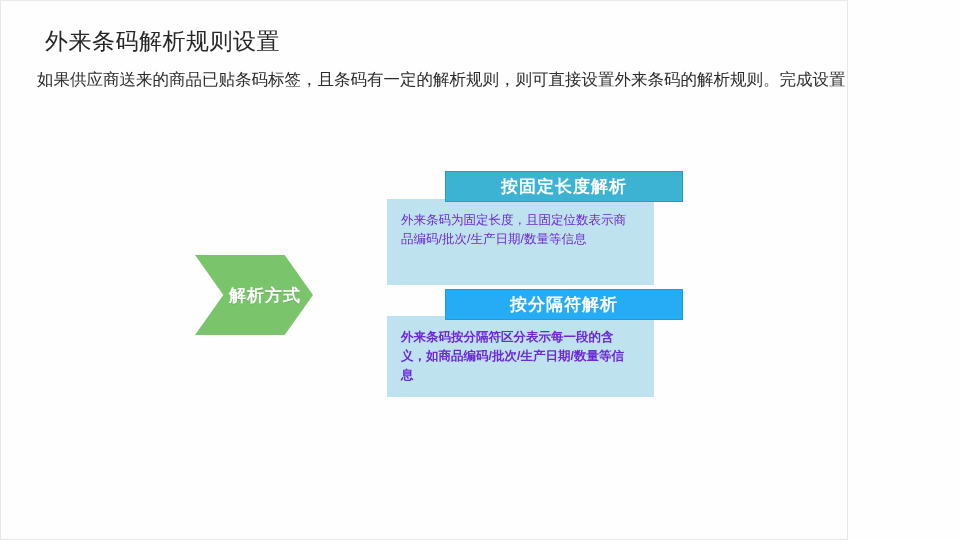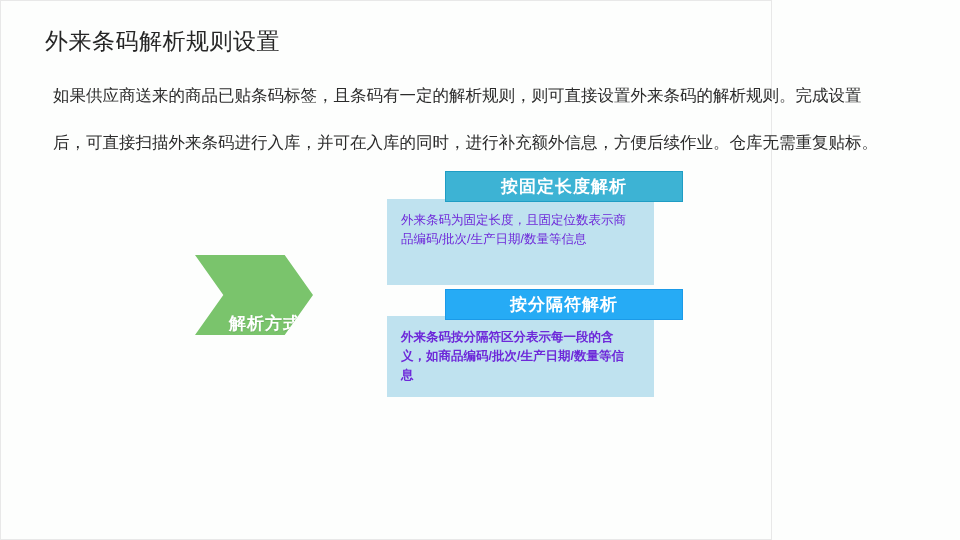--- a/index.html
+++ b/index.html
@@ -11,21 +11,21 @@
     height: 540px;
     background: #fdfefd;
     font-family: "Liberation Sans", "DejaVu Sans", sans-serif;
     overflow: hidden;
     position: relative;
     color: #222222;
   }
   .slide {
     position: absolute;
     left: 0; top: 0;
-    width: 772px;
+    width: 848px;
     height: 540px;
     background: #fdfefd;
     border: 1px solid #e8e8e8;
     box-sizing: border-box;
   }
 
   
   .page-title {
     position: absolute;
     left: 44px;
@@ -43,39 +43,39 @@
     left: 36px;
     top: 63px;
     width: 896px;
     font-size: 16.5px;
     line-height: 31px;
     color: #2b2b2b;
     text-align: justify;
     text-justify: inter-ideograph;
   }
   .body-text p {
-    margin: 16px;
+    margin: 0;
     white-space: nowrap;
   }
   .body-text p.l2 {
     text-indent: 0;
   }
 
   
   .chevron {
     position: absolute;
     left: 194px;
     top: 254px;
     width: 118px;
     height: 80px;
     background: #7ac46c;
     -webkit-clip-path: polygon(0 0, 76% 0, 100% 50%, 76% 100%, 0 100%, 24% 50%);
     clip-path: polygon(0 0, 76% 0, 100% 50%, 76% 100%, 0 100%, 24% 50%);
     display: flex;
-    align-items: flex-end;
+    align-items: center;
     justify-content: center;
   }
   .chevron-label {
     color: #ffffff;
     font-size: 17px;
     font-weight: 700;
     letter-spacing: 1px;
     padding-left: 22px;
     text-shadow: 0 1px 1px rgba(0,0,0,.10);
     white-space: nowrap;
@@ -141,21 +141,20 @@
 </style>
 </head>
 <body>
 
 <div class="slide">
 
   <div class="page-title">外来条码解析规则设置</div>
 
   <div class="body-text">
     <p class="l1">如果供应商送来的商品已贴条码标签，且条码有一定的解析规则，则可直接设置外来条码的解析规则。完成设置</p>
-    <p class="l2">后，可直接扫描外来条码进行入库，并可在入库的同时，进行补充额外信息，方便后续作业。仓库无需重复贴标。</p>
   </div>
 
   <div class="chevron">
     <span class="chevron-label">解析方式</span>
   </div>
 
   <div class="card" id="card-fixed">
     <div class="card-panel"></div>
     <div class="card-header">按固定长度解析</div>
     <div class="card-body">外来条码为固定长度，且固定位数表示商品编码/批次/生产日期/数量等信息</div>

